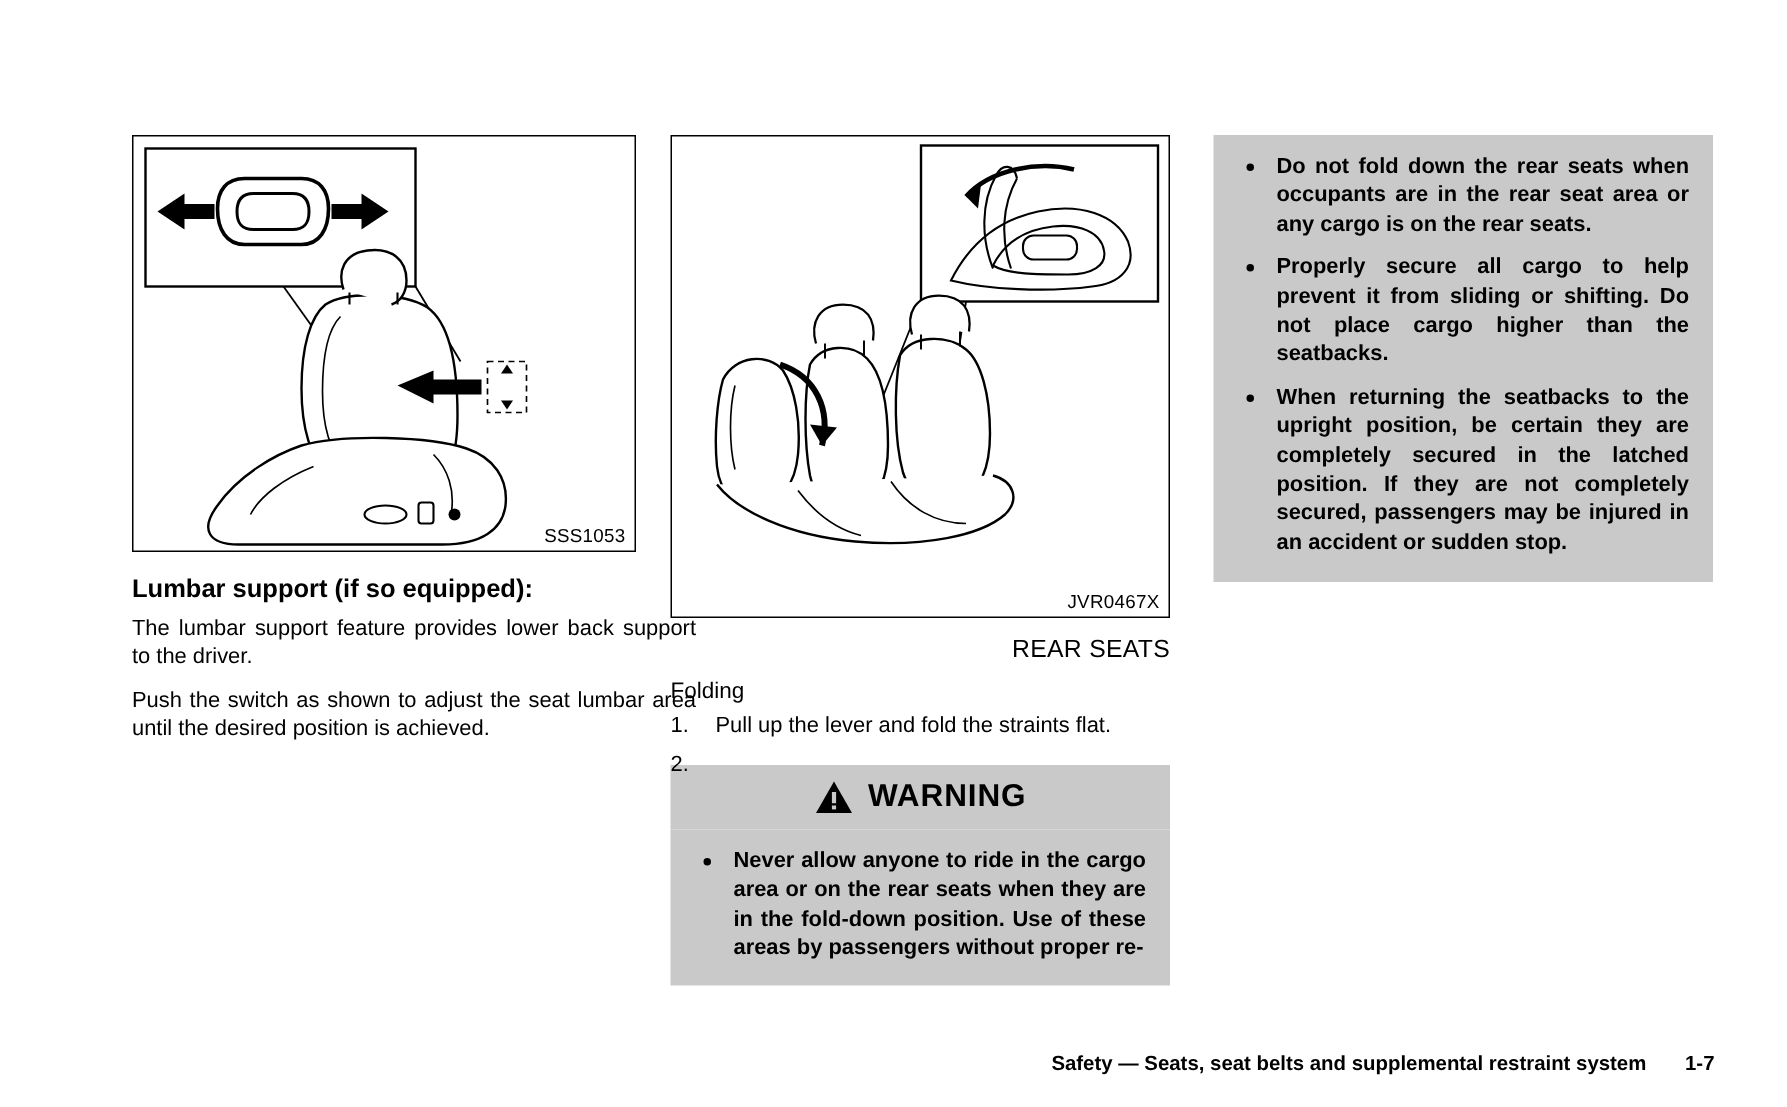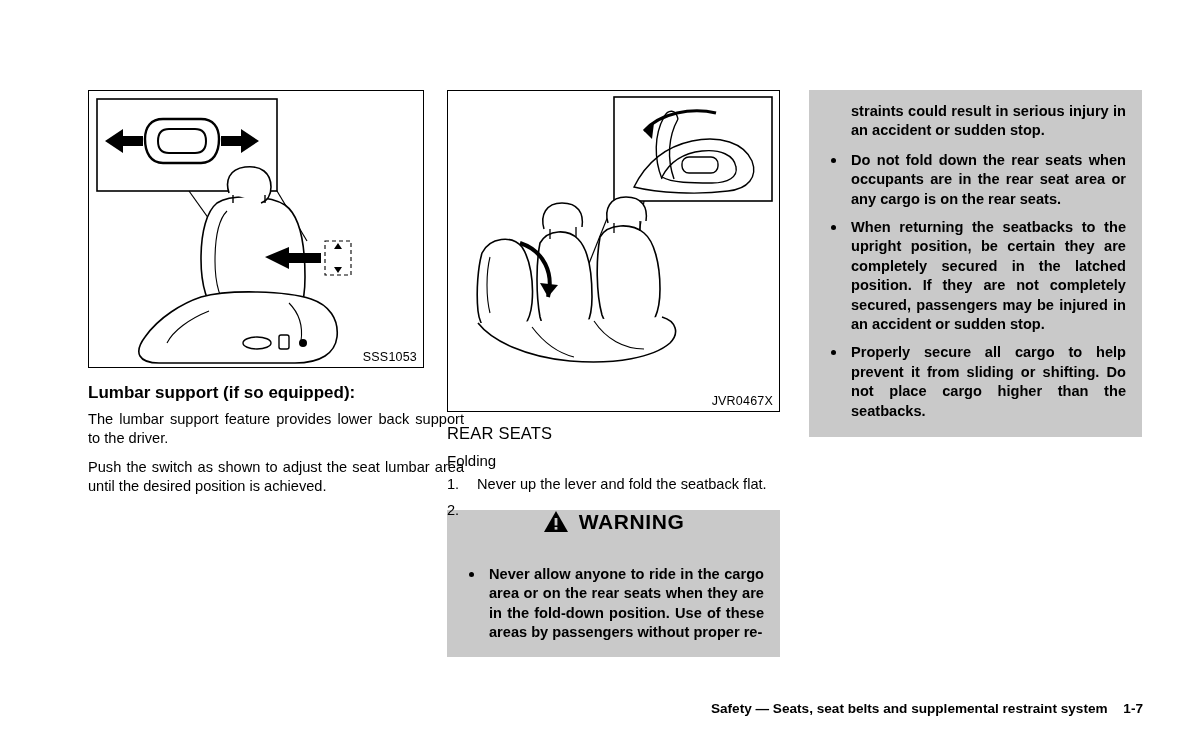--- a/index.html
+++ b/index.html
@@ -72,20 +72,21 @@
     font-size: 14.6px;
     line-height: 1.30;
     text-align: justify;
     margin: 0 0 10px 0;
     hyphens: none;
   }
   .section-title {
     font-size: 16.5px;
     margin: 12px 0 9px 0;
     letter-spacing: 0.2px;
+    text-align: right;
   }
   .sub-title {
     font-size: 15px;
     margin: 0 0 6px 0;
   }
   ol.num-list {
     margin: 0;
     padding: 0;
     list-style: none;
   }
@@ -101,20 +102,21 @@
     position: absolute;
     left: 0;
     top: 0;
   }
 
   
   .warn-head {
     background: #c9c9c9;
     height: 43px;
     display: flex;
+    align-items: center;
     justify-content: center;
     gap: 10px;
   }
   .warn-head .wtext {
     font-size: 21px;
     font-weight: bold;
     letter-spacing: 0.6px;
   }
   .warn-body {
     background: #c9c9c9;
@@ -163,21 +165,21 @@
 
   
   .footer {
     position: absolute;
     right: 48px;
     bottom: 22px;
     font-size: 13.6px;
     font-weight: bold;
     white-space: nowrap;
   }
-  .footer .pg { margin-left: 12px; }
+  .footer .pg { margin-left: 22px; }
 </style>
 </head>
 <body>
 
 <div class="page">
 
   <div class="col-left">
 
     <div class="figure fig-left">
       <svg width="334" height="276" viewBox="0 0 334 276">
@@ -268,21 +270,21 @@
       </svg>
       <span class="fig-code">JVR0467X</span>
     </div>
 
     <div class="section-title">REAR SEATS</div>
     <div class="sub-title">Folding</div>
 
     <ol class="num-list">
       <li>
         <span class="num">1.</span>
-        <span>Never up the lever and fold the seatback flat.</span>
+        <span>Pull up the lever and fold the straints flat.</span>
       </li>
       <li>
         <span class="num">2.</span>
       </li>
     </ol>
 
     <div style="margin-top:16px;">
       <div class="warn-head">
         <svg width="26" height="23" viewBox="0 0 26 23">
           <polygon points="13,1 25,22 1,22" fill="#000"></polygon>
@@ -297,33 +299,32 @@
             <span class="bullet-dot"></span>
             <span>Never allow anyone to ride in the cargo area or on the rear seats when they are in the fold-down position. Use of these areas by passengers without proper re-</span>
           </li>
         </ul>
       </div>
     </div>
   </div>
 
   <div class="col-right">
     <div class="gray-panel">
-      <div class="lead">straints could result in serious injury in an accident or sudden stop.</div>
       <ul>
         <li>
           <span class="bullet-dot"></span>
           <span>Do not fold down the rear seats when occupants are in the rear seat area or any cargo is on the rear seats.</span>
         </li>
         <li>
           <span class="bullet-dot"></span>
-          <span>When returning the seatbacks to the upright position, be certain they are completely secured in the latched position. If they are not completely secured, passengers may be injured in an accident or sudden stop.</span>
+          <span>Properly secure all cargo to help prevent it from sliding or shifting. Do not place cargo higher than the seatbacks.</span>
         </li>
         <li>
           <span class="bullet-dot"></span>
-          <span>Properly secure all cargo to help prevent it from sliding or shifting. Do not place cargo higher than the seatbacks.</span>
+          <span>When returning the seatbacks to the upright position, be certain they are completely secured in the latched position. If they are not completely secured, passengers may be injured in an accident or sudden stop.</span>
         </li>
       </ul>
     </div>
   </div>
 
   <div class="footer">
     <span>Safety — Seats, seat belts and supplemental restraint system</span>
     <span class="pg">1-7</span>
   </div>
 

